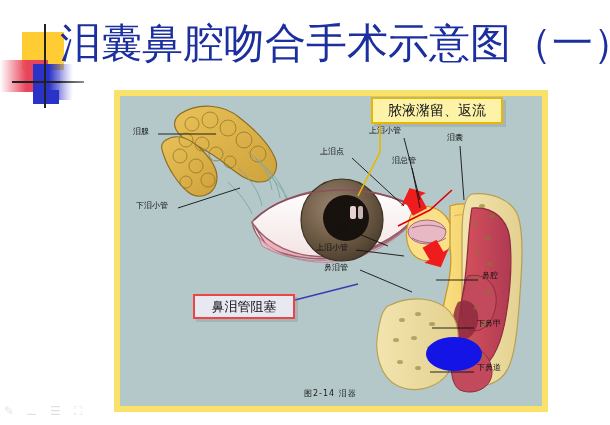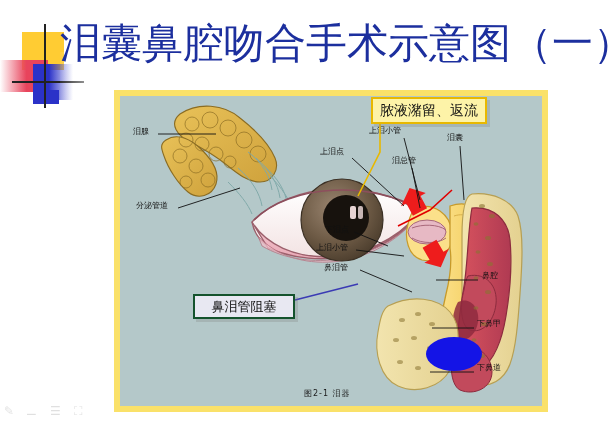--- a/index.html
+++ b/index.html
@@ -43,38 +43,38 @@
   .canvas{position:absolute;left:0;top:0;width:422px;height:310px;}
 
   
   .lbl{
     position:absolute;font-family:"DejaVu Sans","Liberation Sans",sans-serif;
     font-size:8px;color:#111111;white-space:nowrap;line-height:10px;
   }
 
   
   .callout-yellow{
-    position:absolute;left:371px;top:97px;width:116px;height:27px;
+    position:absolute;left:371px;top:97px;width:132px;height:27px;
     background:#fdf3a8;border:2px solid #e8b800;box-sizing:border-box;
     display:flex;align-items:center;justify-content:center;
     font-size:14px;color:#111111;white-space:nowrap;
     font-family:"DejaVu Sans","Liberation Sans",sans-serif;
     box-shadow:3px 3px 0 rgba(120,120,120,0.25);
   }
   .callout-pink{
     position:absolute;left:447px;top:150px;width:137px;height:40px;
     background:#f99ef0;border:2px solid #e00000;box-sizing:border-box;
     display:flex;align-items:center;justify-content:center;text-align:center;
     font-size:13px;color:#111111;line-height:17px;
     font-family:"DejaVu Sans","Liberation Sans",sans-serif;
     box-shadow:3px 3px 0 rgba(120,120,120,0.25);
   }
   .callout-blue{
     position:absolute;left:193px;top:294px;width:102px;height:25px;
-    background:#e8e8f2;border:2px solid #14532d;box-sizing:border-box;
+    background:#e8e8f2;border:2px solid #ef4444;box-sizing:border-box;
     display:flex;align-items:center;justify-content:center;
     font-size:13px;color:#111111;white-space:nowrap;
     font-family:"DejaVu Sans","Liberation Sans",sans-serif;
     box-shadow:3px 3px 0 rgba(120,120,120,0.25);
   }
   .caption{
     position:absolute;left:250px;top:392px;font-size:8px;color:#1a1a1a;
     white-space:nowrap;letter-spacing:1px;
   }
 
@@ -266,33 +266,33 @@
           <line x1="234" y1="136" x2="268" y2="150"></line>
           <line x1="236" y1="154" x2="284" y2="160"></line>
           <line x1="240" y1="174" x2="292" y2="196"></line>
           <line x1="316" y1="184" x2="358" y2="184"></line>
           <line x1="312" y1="232" x2="354" y2="232"></line>
           <line x1="310" y1="276" x2="354" y2="276"></line>
         </g>
       </svg>
 
       <div class="lbl" style="left:13px;top:31px;">泪腺</div>
-      <div class="lbl" style="left:16px;top:105px;">分泌管道</div>
+      <div class="lbl" style="left:16px;top:105px;">下泪小管</div>
       <div class="lbl" style="left:200px;top:51px;text-align:center;">上泪点</div>
       <div class="lbl" style="left:249px;top:30px;text-align:center;">上泪小管</div>
       <div class="lbl" style="left:272px;top:60px;">泪总管</div>
       <div class="lbl" style="left:327px;top:37px;">泪囊</div>
       <div class="lbl" style="left:205px;top:129px;">下泪点</div>
       <div class="lbl" style="left:196px;top:147px;">上泪小管</div>
       <div class="lbl" style="left:204px;top:167px;">鼻泪管</div>
       <div class="lbl" style="left:362px;top:175px;">鼻腔</div>
       <div class="lbl" style="left:357px;top:223px;">下鼻甲</div>
       <div class="lbl" style="left:357px;top:267px;">下鼻道</div>
 
-      <div class="caption" style="left:184px;top:292px;">图2-1    泪器</div>
+      <div class="caption" style="left:184px;top:292px;">图2-14    泪器</div>
     </div>
   </div>
 
   <svg style="position:absolute;left:0;top:0;width:610px;height:425px;pointer-events:none;">
     <polyline points="380,124 380,152 358,196" fill="none" stroke="#e8b800" stroke-width="1.6"></polyline>
     <polyline points="452,190 430,210 398,226" fill="none" stroke="#e00000" stroke-width="1.6"></polyline>
     <line x1="295" y1="300" x2="358" y2="284" stroke="#3a3ab4" stroke-width="1.6"></line>
   </svg>
 
   <div class="callout-yellow">

